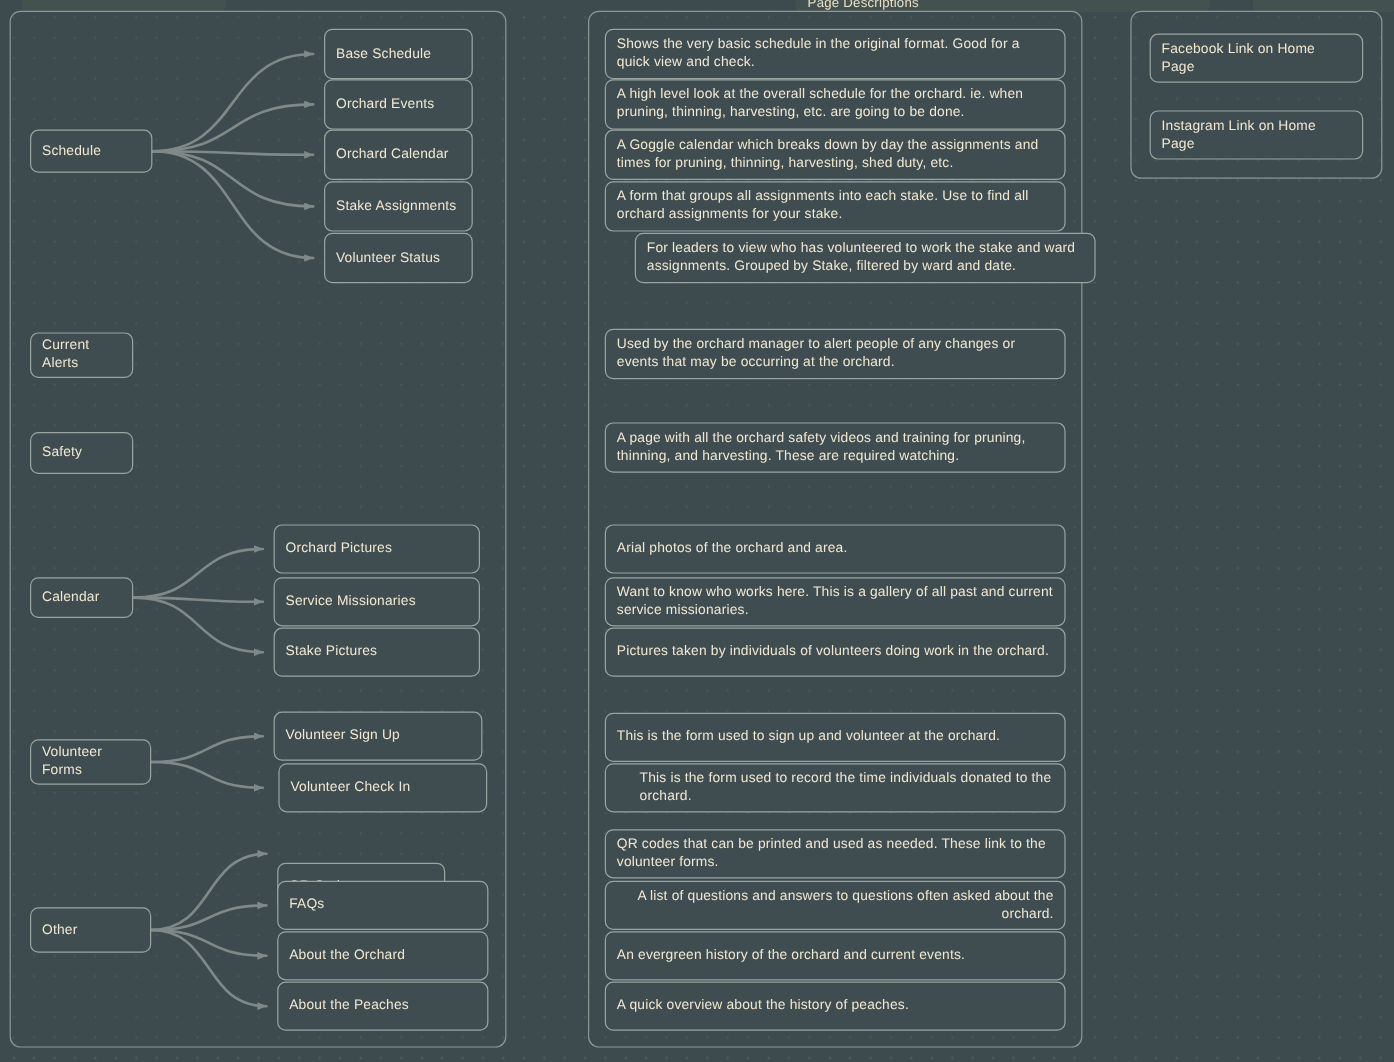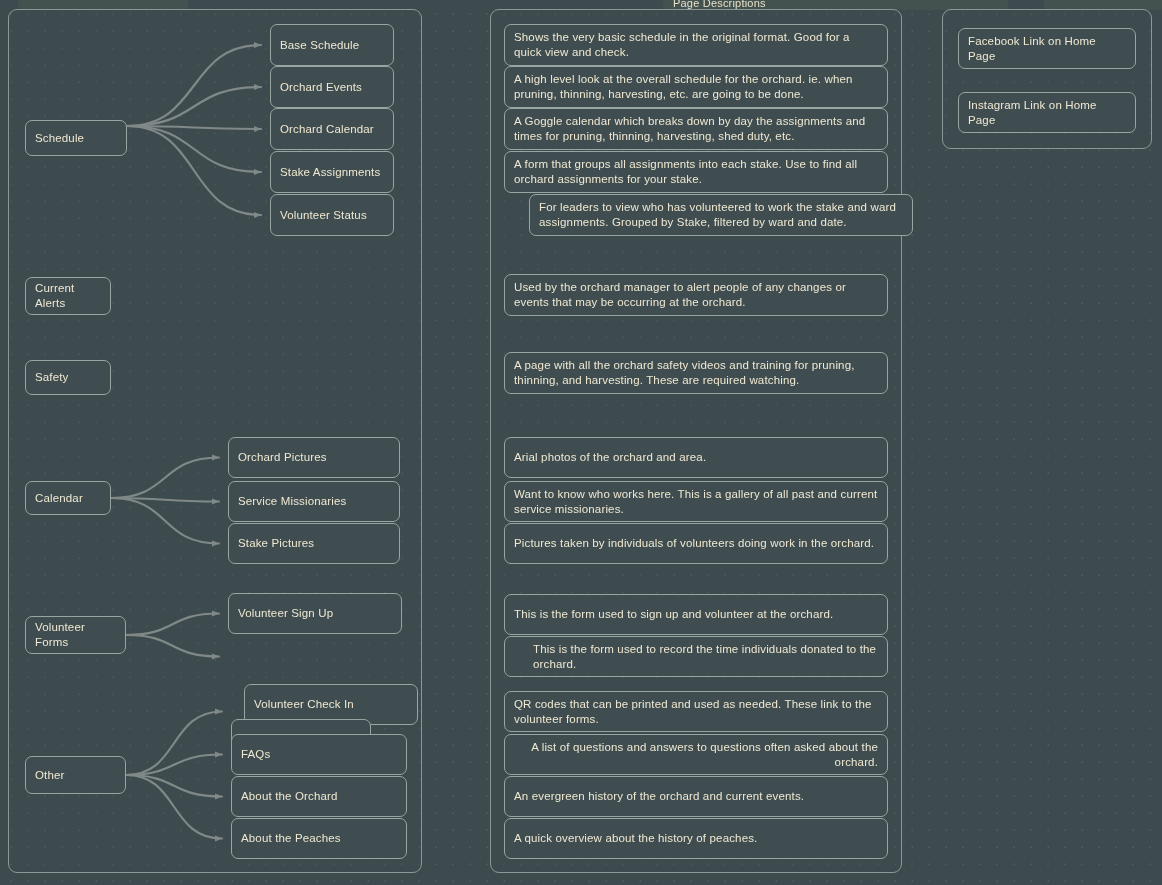--- a/index.html
+++ b/index.html
@@ -115,21 +115,21 @@
       <div class="group-title-chip" style="left: 1044px; width: 110px;"></div>
     </div>
 
   <div id="panels">
       <div class="group-panel" style="left: 8px; top: 9px; width: 414px; height: 864px;"></div>
       <div class="group-panel" style="left: 490px; top: 9px; width: 412px; height: 864px;"></div>
       <div class="group-panel" style="left: 942px; top: 9px; width: 210px; height: 140px;"></div>
     </div>
 
   <div id="structure-nodes">
-      <div class="node " style="left: 25px; top: 120px; width: 102px; height: 36px;">
+      <div class="node " style="left: 25px; top: 108px; width: 102px; height: 36px;">
         <span class="node-text">Schedule</span>
       </div>
       <div class="node " style="left: 270px; top: 24px; width: 124px; height: 42px;">
         <span class="node-text">Base Schedule</span>
       </div>
       <div class="node " style="left: 270px; top: 66px; width: 124px; height: 42px;">
         <span class="node-text">Orchard Events</span>
       </div>
       <div class="node " style="left: 270px; top: 108px; width: 124px; height: 42px;">
         <span class="node-text">Orchard Calendar</span>
@@ -157,21 +157,21 @@
       </div>
       <div class="node " style="left: 228px; top: 523px; width: 172px; height: 41px;">
         <span class="node-text">Stake Pictures</span>
       </div>
       <div class="node " style="left: 25px; top: 616px; width: 101px; height: 38px;">
         <span class="node-text">Volunteer Forms</span>
       </div>
       <div class="node " style="left: 228px; top: 593px; width: 174px; height: 41px;">
         <span class="node-text">Volunteer Sign Up</span>
       </div>
-      <div class="node " style="left: 244px; top: 636px; width: 174px; height: 41px; margin-top: 48px;">
+      <div class="node " style="left: 232px; top: 636px; width: 174px; height: 41px;">
         <span class="node-text">Volunteer Check In</span>
       </div>
       <div class="node " style="left: 25px; top: 756px; width: 101px; height: 38px;">
         <span class="node-text">Other</span>
       </div>
       <div class="node " style="left: 231px; top: 691px; width: 140px; height: 41px; margin-top: 28px;">
         <span class="node-text">QR Codes</span>
       </div>
       <div class="node " style="left: 231px; top: 734px; width: 176px; height: 41px;">
         <span class="node-text">FAQs</span>

